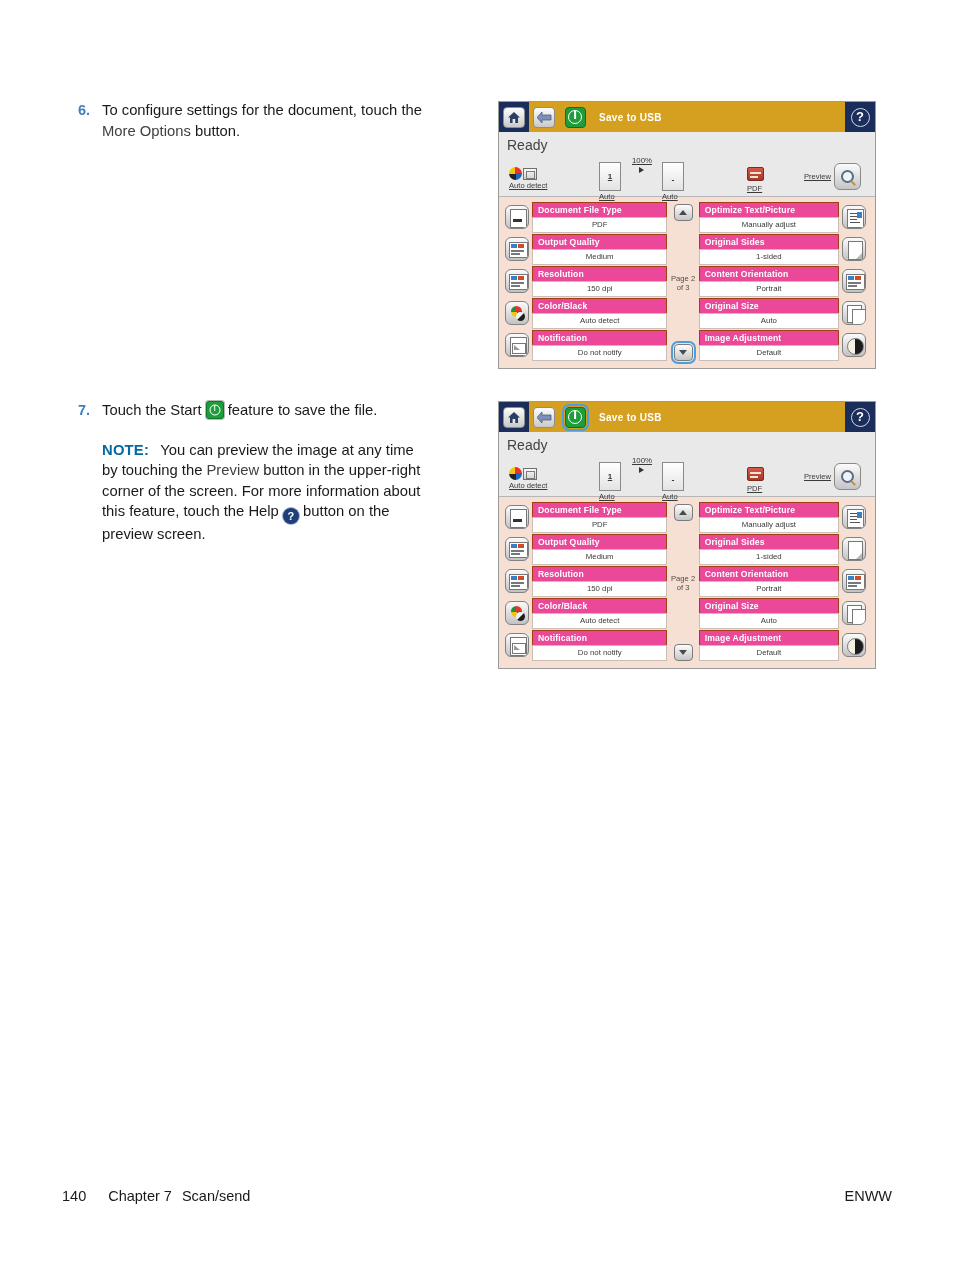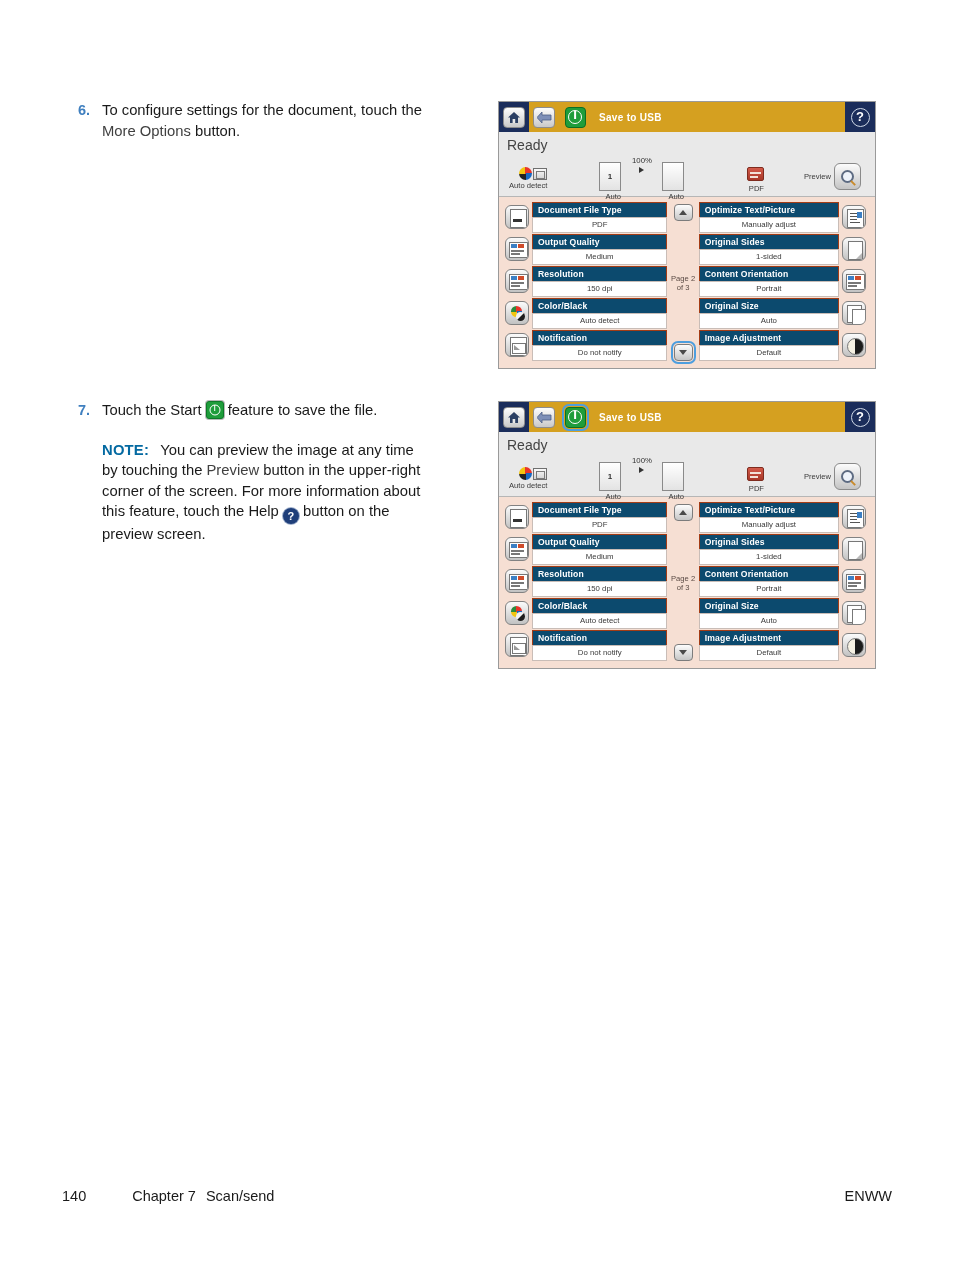--- a/index.html
+++ b/index.html
@@ -60,21 +60,21 @@
   .hdr-help{width:30px;height:30px;background:#1b2d5b;display:flex;
        align-items:center;justify-content:center;flex:0 0 30px;}
   .help-circ{width:19px;height:19px;border-radius:50%;background:#1b2d5b;
        border:1.6px solid #cfd8e6;color:#fff;font-size:13px;font-weight:bold;
        line-height:16px;text-align:center;box-sizing:border-box;}
 
   .status-area{background:#e9e9e9;border-bottom:1px solid #b6b6b6;
        padding:5px 8px 4px 8px;position:relative;height:65px;box-sizing:border-box;}
   .ready{font-size:14px;color:#444;}
   .tools{position:relative;height:46px;}
-  .tool{position:absolute;text-align:right;font-size:7.6px;color:#3a3a3a;}
+  .tool{position:absolute;text-align:left;font-size:7.6px;color:#3a3a3a;text-decoration:underline;}
   .tool .cap{display:block;margin-top:1px;white-space:nowrap;}
 
   .colorwheel{width:13px;height:13px;border-radius:50%;
        background:conic-gradient(#e8342a 0 25%,#1769c4 0 50%,#222 0 75%,#f2c511 0 100%);
        display:inline-block;vertical-align:middle;}
   .sheeticon{width:14px;height:12px;display:inline-block;vertical-align:middle;
        margin-left:1px;background:linear-gradient(#fafafa,#d2d2d2);border:1px solid #6f6f6f;
        position:relative;box-sizing:border-box;}
   .sheeticon::after{content:"";position:absolute;left:2px;top:2px;width:7px;height:6px;
        border:1px solid #7a7a7a;}
@@ -114,21 +114,21 @@
   .navbtn.sel{outline:2px solid #4d9ede;outline-offset:1px;}
   .chev{width:0;height:0;border-left:4.5px solid transparent;border-right:4.5px solid transparent;}
   .chev-up{border-bottom:5px solid #4a4a4a;}
   .chev-down{border-top:5px solid #4a4a4a;}
 
   .srow{display:flex;align-items:stretch;margin-bottom:2px;height:30px;}
   .sicon{width:24px;height:24px;border-radius:6px;flex:0 0 24px;
        background:linear-gradient(#fbfbfb,#c2c2c2);border:1px solid #828282;
        align-self:center;position:relative;box-sizing:border-box;overflow:hidden;}
   .sbtns{flex:1;display:flex;flex-direction:column;min-width:0;}
-  .stitle{background:#0c4a6e;color:#ffffff;font-size:8.6px;font-weight:bold;
+  .stitle{background:#ec4899;color:#ffffff;font-size:8.6px;font-weight:bold;
        padding:1.5px 0 1.5px 5px;letter-spacing:.15px;line-height:11px;
        border:1px solid #a43c15;border-bottom:none;box-sizing:border-box;}
   .sval{background:#ffffff;color:#3a3a3a;font-size:7.8px;text-align:center;
        padding:2px 0;line-height:10px;border:1px solid #c9bdb7;box-sizing:border-box;}
   .srow.rev .sicon{order:2;margin-left:3px;}
   .srow.rev .sbtns{order:1;}
   .srow .sicon{margin-right:3px;}
 
   
   .pg{position:absolute;left:4px;top:3px;width:15px;height:17px;background:#fff;
@@ -594,17 +594,17 @@
           <div class="sbtns">
             <div class="stitle">Image Adjustment</div>
             <div class="sval">Default</div>
           </div>
         </div>
       </div>
     </div>
   </div>
 
   <div class="f-left">
-    <span>140</span><span style="margin-right:10px;margin-left:24px;">Chapter 7</span><span>Scan/send</span>
+    <span>140</span><span style="margin-right:10px;">Chapter 7</span><span>Scan/send</span>
   </div>
   <div class="f-right">ENWW</div>
 
 </div>
 
 </body></html>

